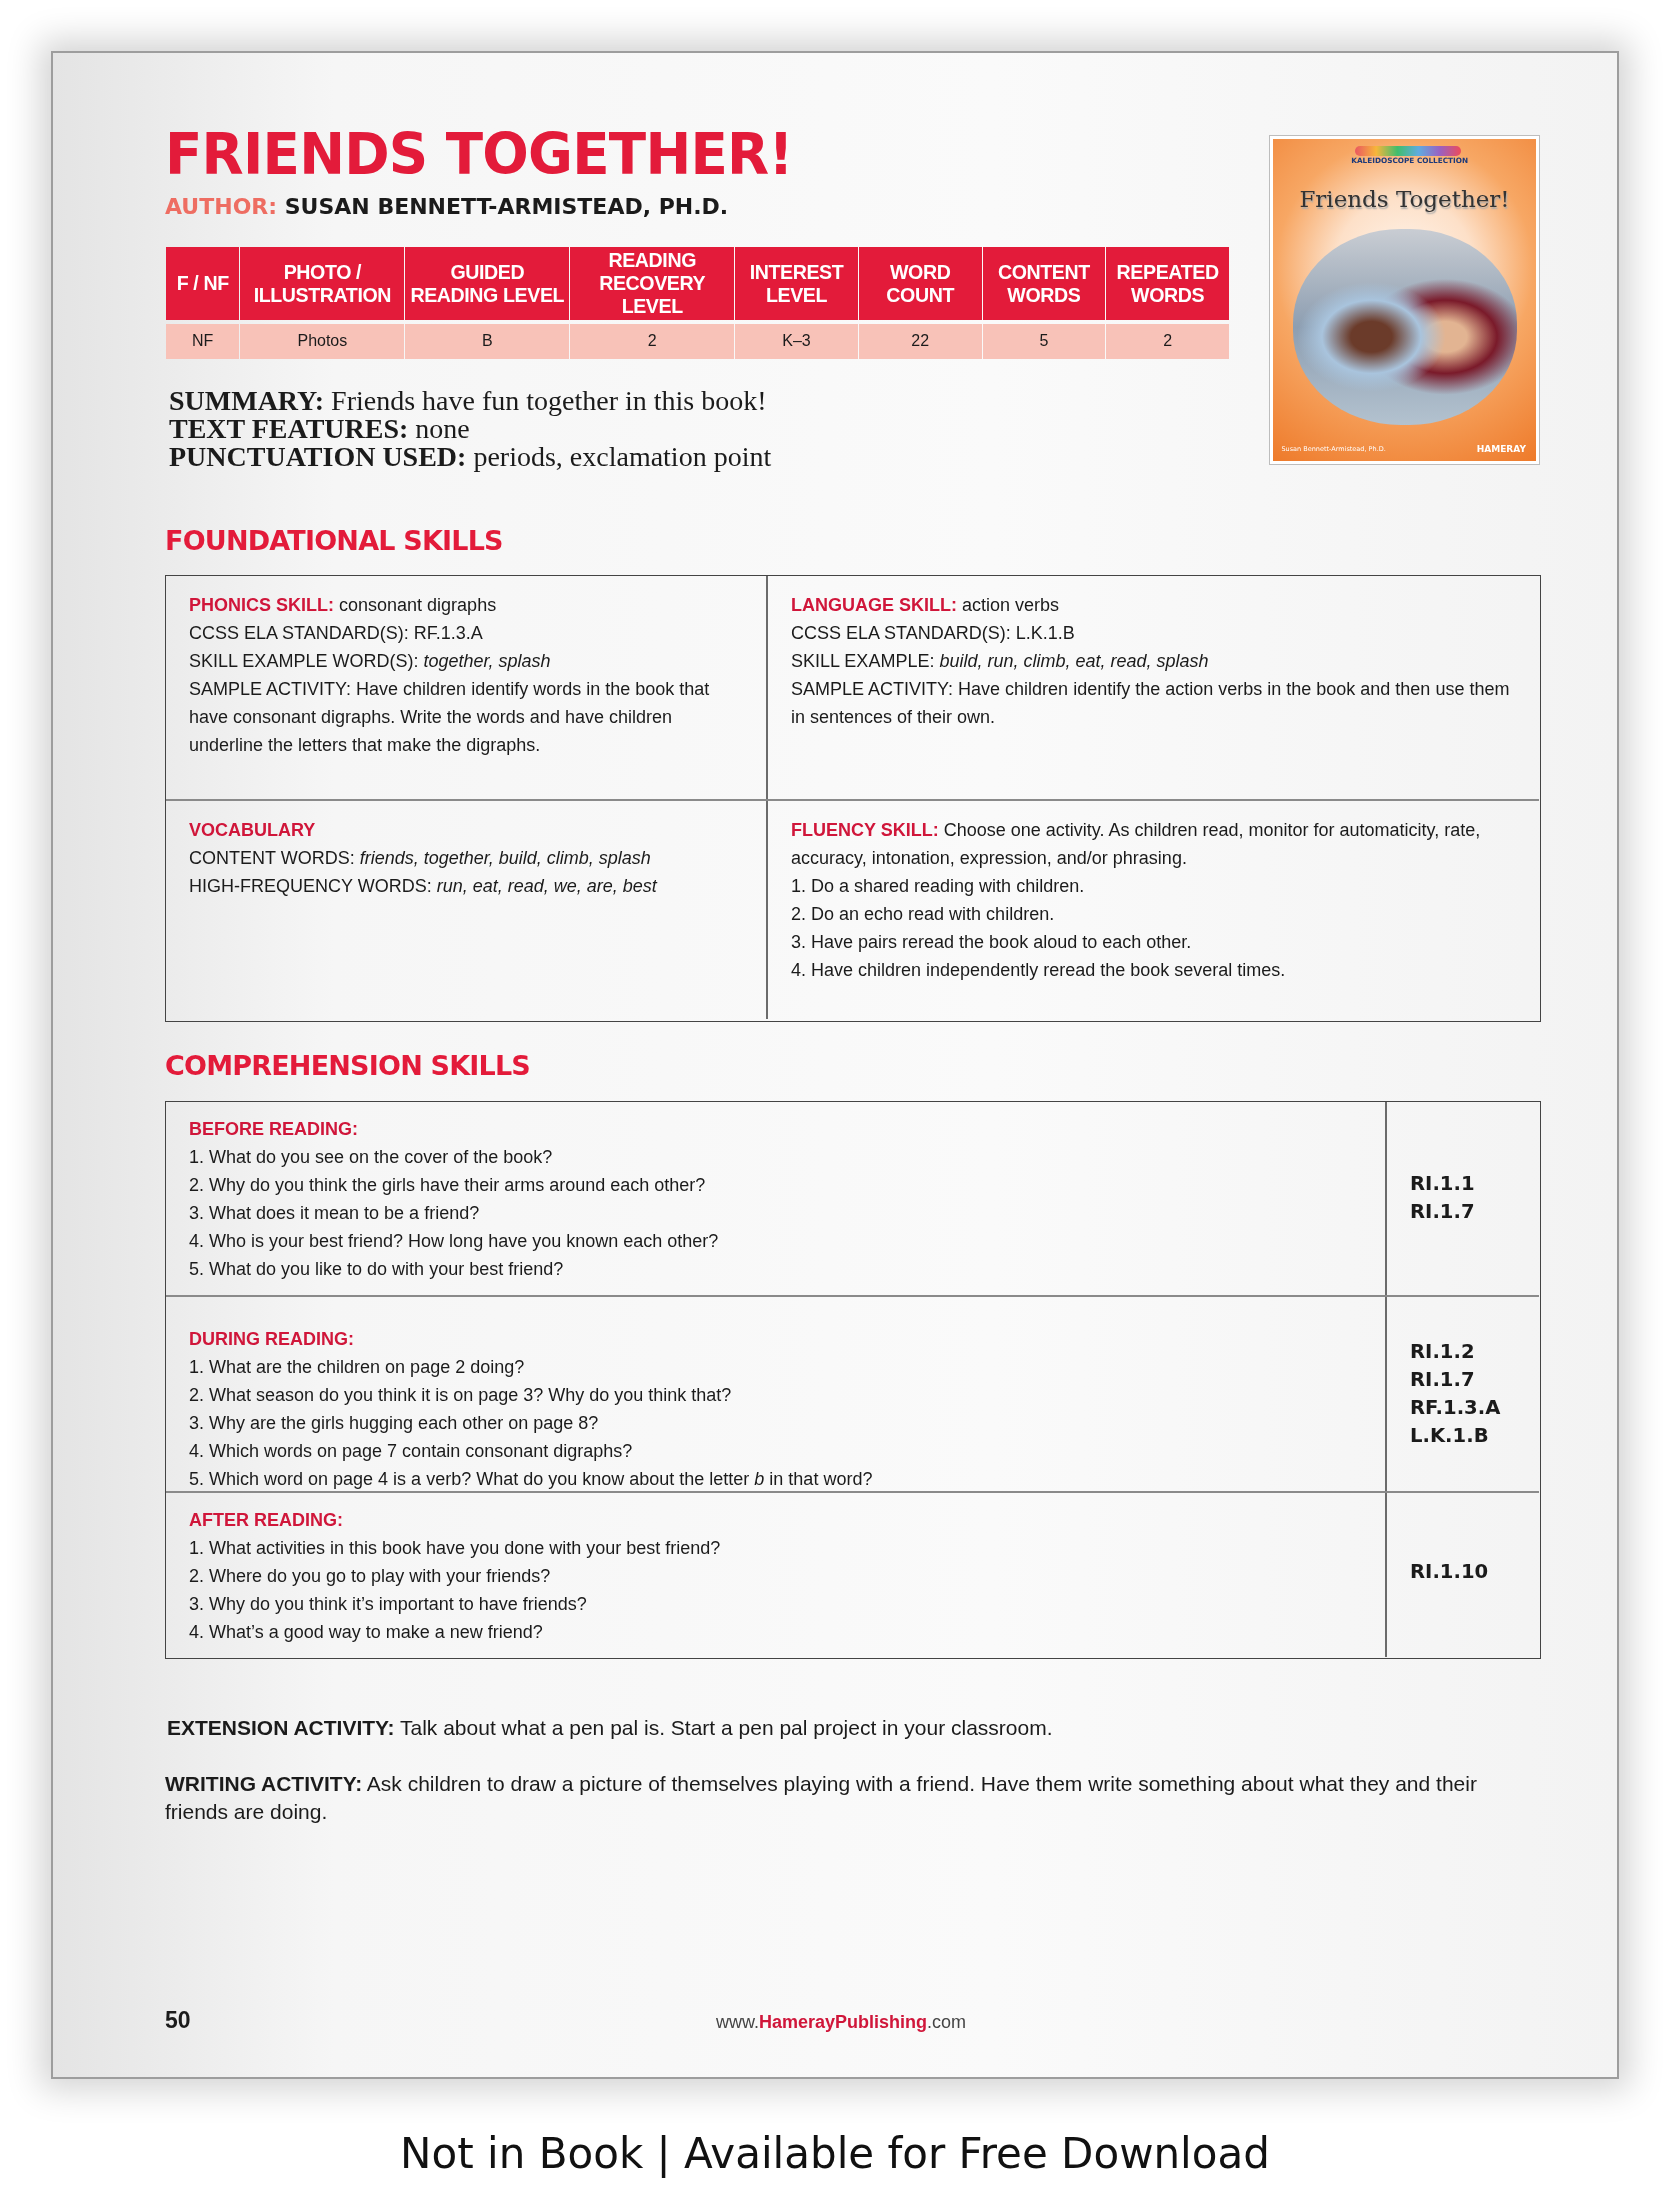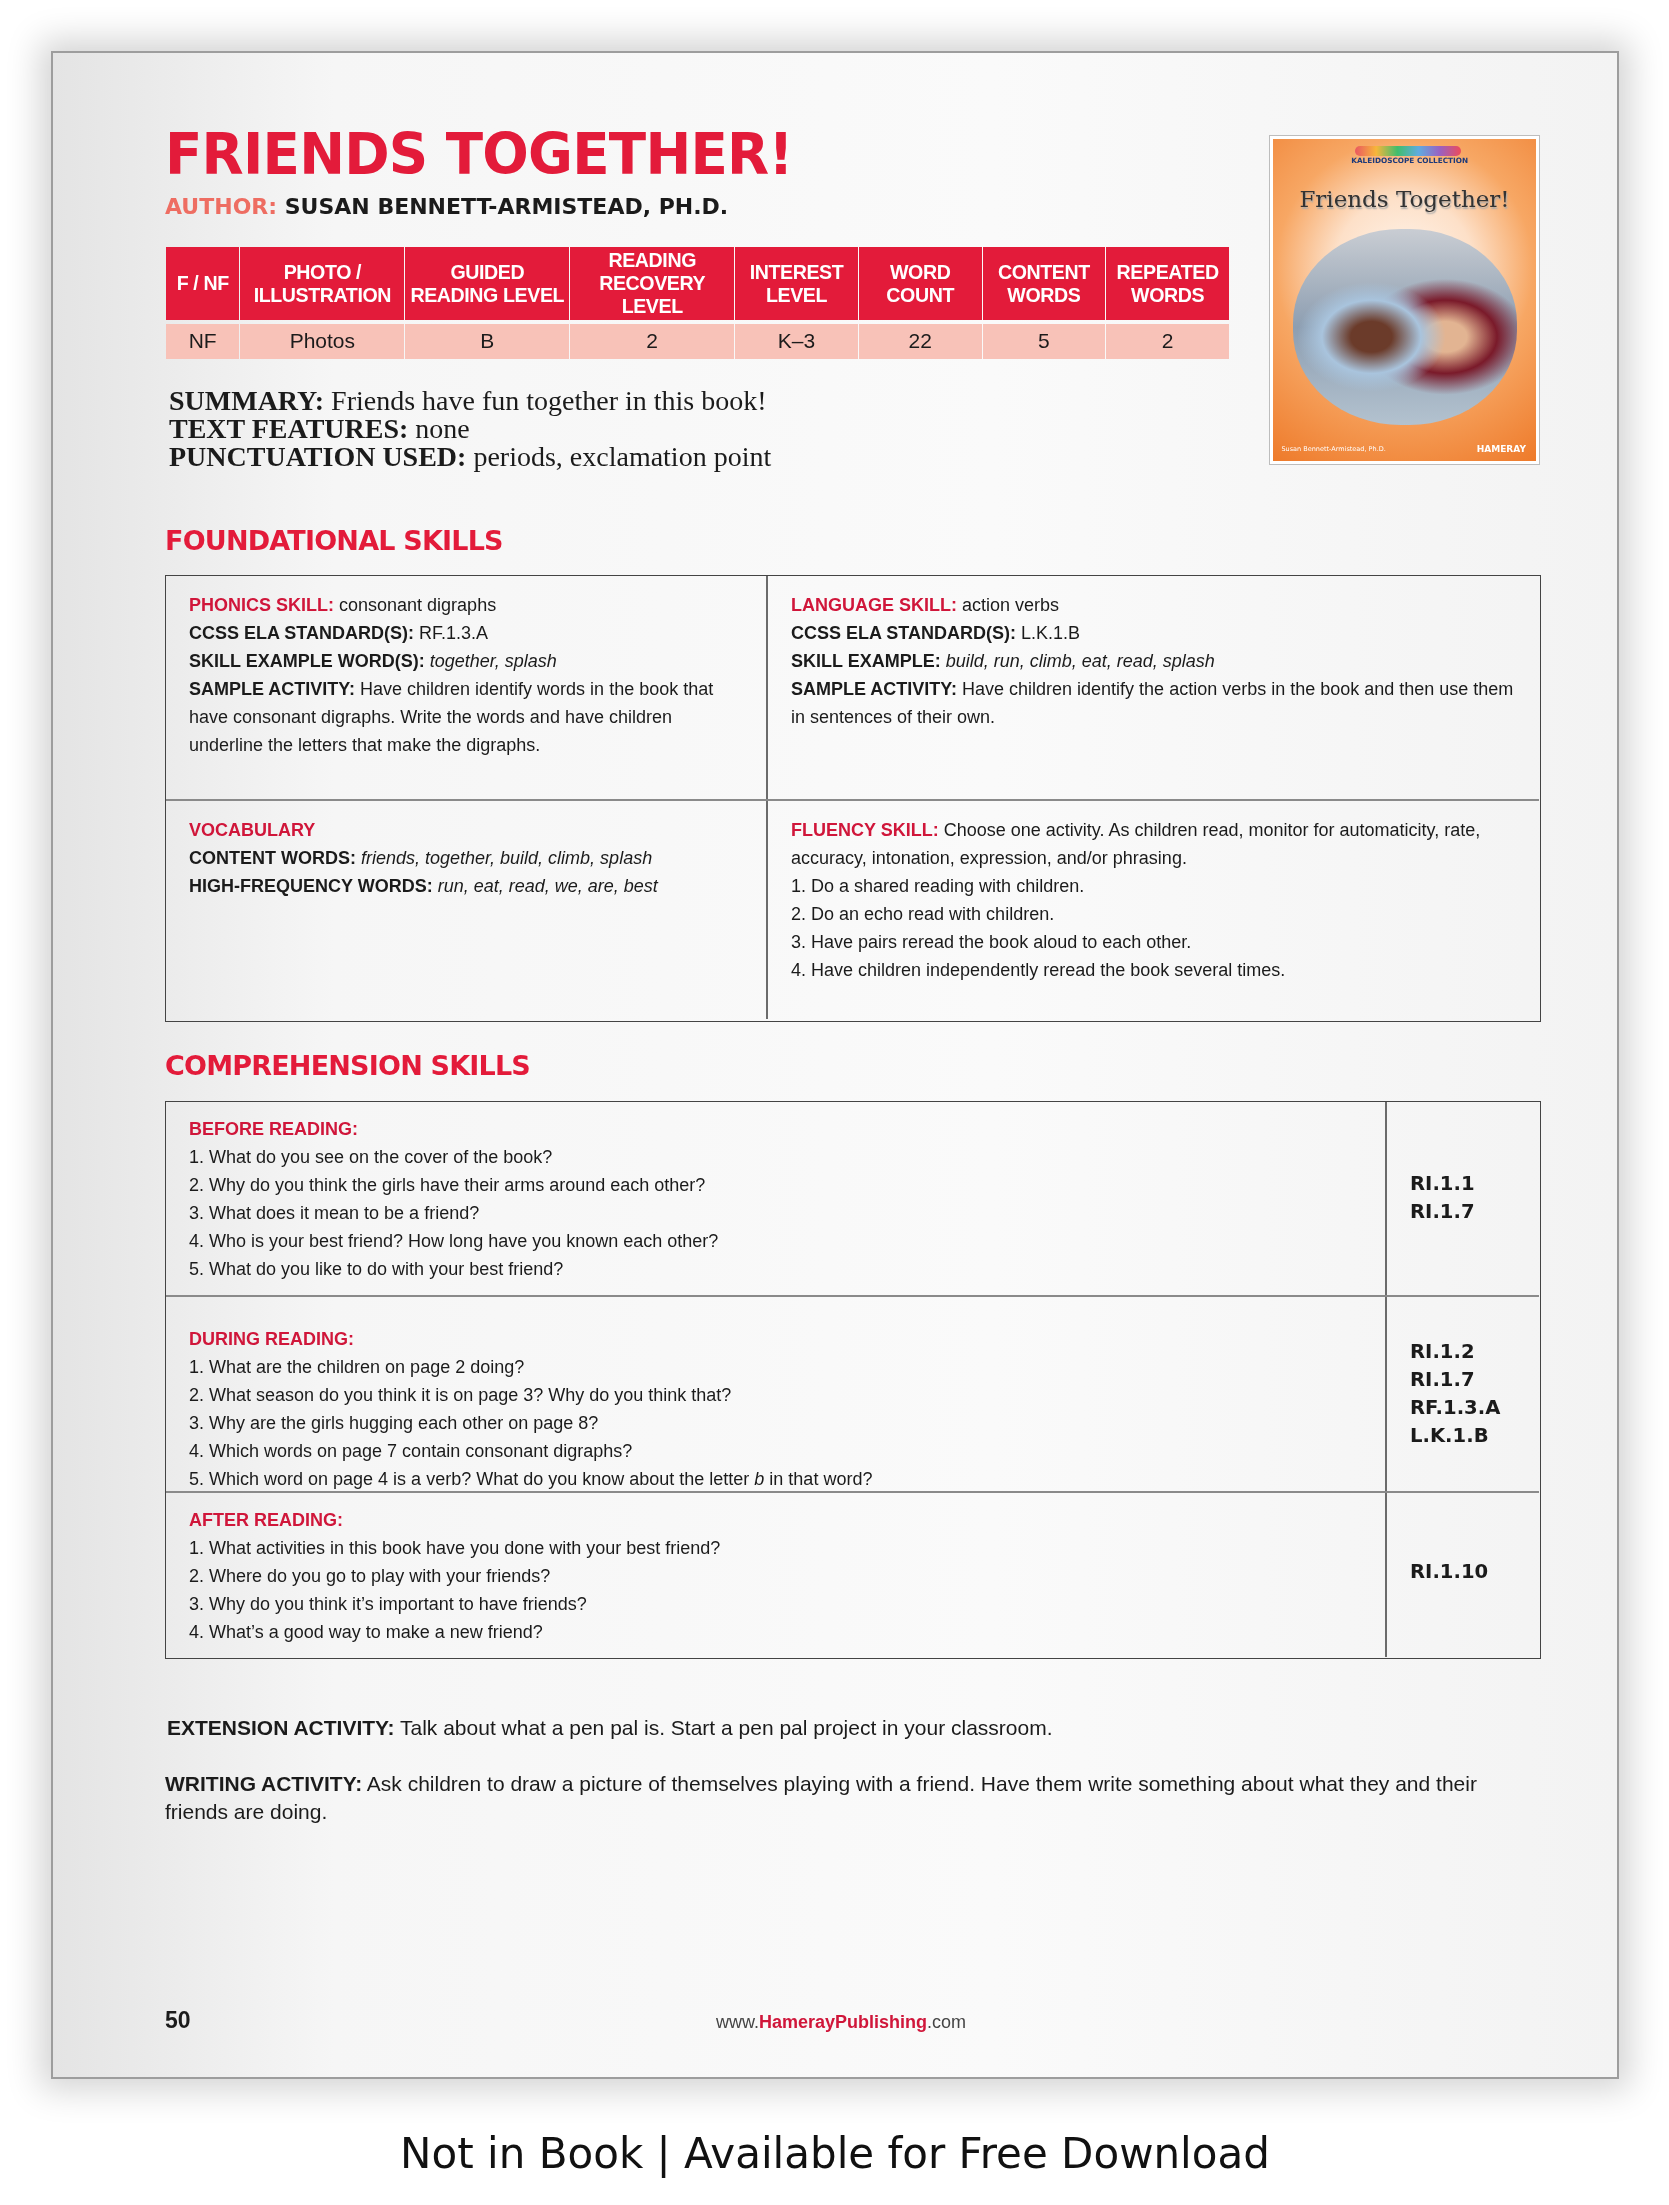--- a/index.html
+++ b/index.html
@@ -32,21 +32,21 @@
 
     
     .stats { left: 165px; top: 246px; width: 1065px; border-collapse: separate; border-spacing: 1.6px; }
     .stats th {
       background: #e31b3a; color: #fff; font-family: "Liberation Sans", sans-serif; font-weight: bold;
       font-size: 19.6px; line-height: 23px; height: 73px; padding: 0 3.3px; text-align: center;
       transform: none; letter-spacing: -0.4px;
     }
     .stats td {
       background: #f8c2b8; color: #1b1b1b; font-family: "Liberation Sans", sans-serif;
-      font-size: 21px; height: 33px; text-align: center;
+      font-size: 16px; height: 33px; text-align: center;
     }
     .gap-row td { background: transparent; height: 1.6px; padding: 0; }
 
     .cover {
       left: 1269px; top: 135px; width: 271px; height: 330px;
       border: 1.6px solid #bdbdbd; background: #fff; box-sizing: border-box; overflow: hidden;
     }
     .cover-inner { position: absolute; left: 3.3px; top: 3.3px; right: 3.3px; bottom: 3.3px;
       background: radial-gradient(circle at 50% 40%, #fff6ee 0%, #fde0c8 30%, #f7a764 55%, #ee7a2a 100%); }
     .cover-logo { position: absolute; left: 78px; top: 16.3px; font-size: 7.3px; font-weight: bold; color: #1d3a7a; }
@@ -67,21 +67,21 @@
     .section-title {
       font-weight: bold; font-size: 27px; color: #e31b3a; letter-spacing: -0.8px;
       font-family: "DejaVu Sans", sans-serif;
     }
 
     
     .grid { border: 1.6px solid #444; background: transparent; box-sizing: border-box; }
     .cell { position: absolute; box-sizing: border-box; font-family: "Liberation Sans", sans-serif;
       font-size: 18px; line-height: 28px; padding: 14.7px 23px; }
     .red { color: #d0163a; font-weight: bold; }
-    .bold { font-weight: bold; text-align: right; }
+    .bold { font-weight: normal; text-align: right; }
     .it { font-style: italic; }
     .line-v { position: absolute; width: 1.6px; background: #6b6b6b; }
     .line-h { position: absolute; height: 1.6px; background: #8a8a8a; }
     .std { font-weight: bold; font-family: "DejaVu Sans", sans-serif; font-size: 19.6px; line-height: 28px; }
 
     .para { font-family: "Liberation Sans", sans-serif; font-size: 21px; line-height: 28px; }
     .footer-num { font-weight: bold; font-size: 23px; font-family: "Liberation Sans", sans-serif; }
     .footer-url { font-size: 18px; color: #444; font-family: "Liberation Sans", sans-serif; }
     .footer-url .brand { color: #d0163a; font-weight: bold; }
     .banner { font-family: "DejaVu Sans", sans-serif; font-size: 42px; color: #111; }

